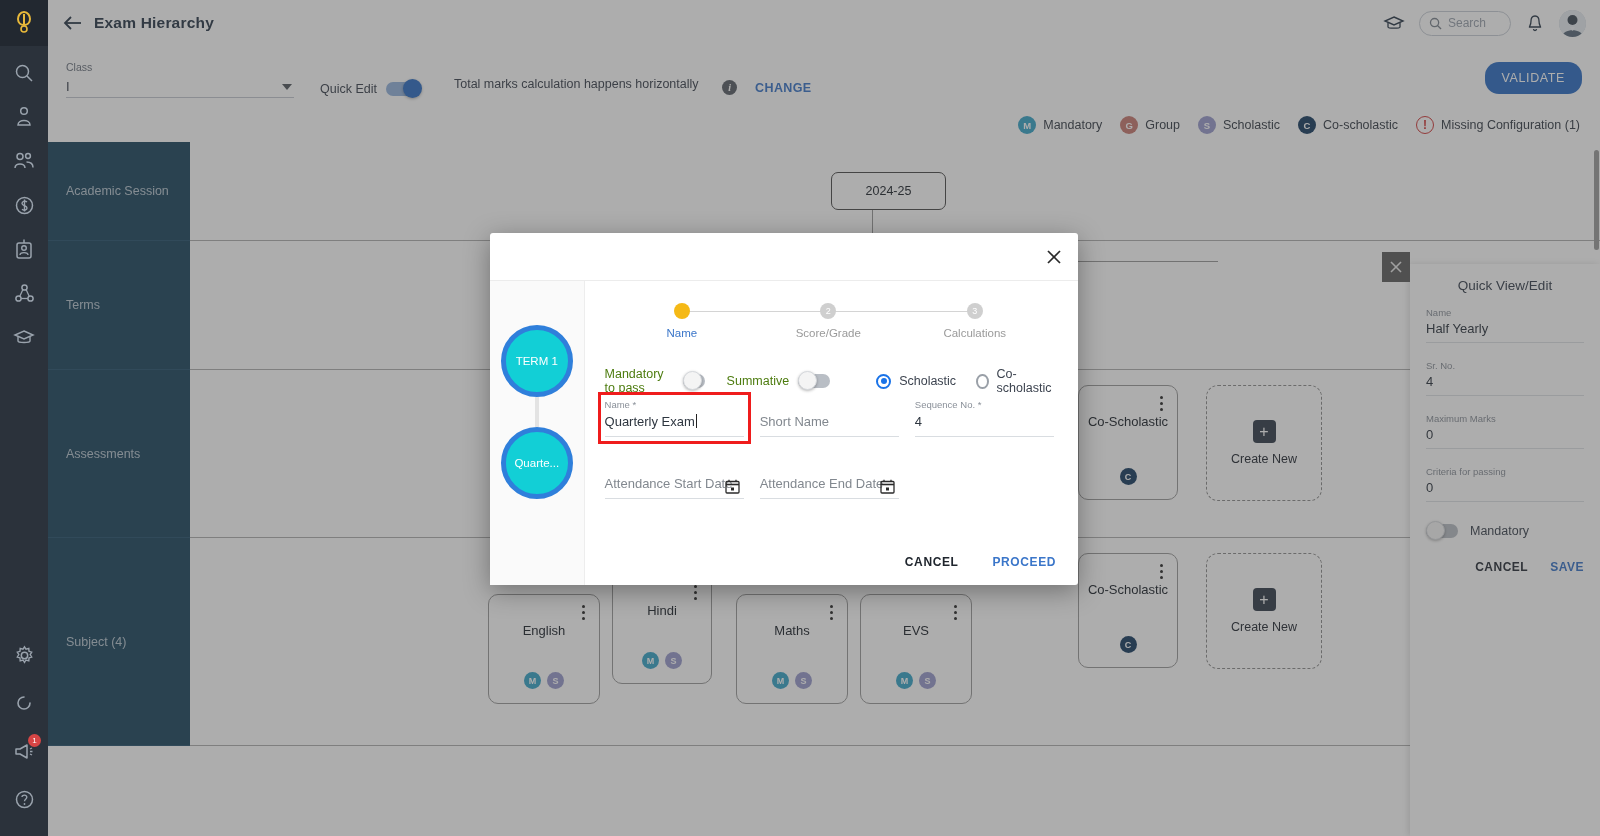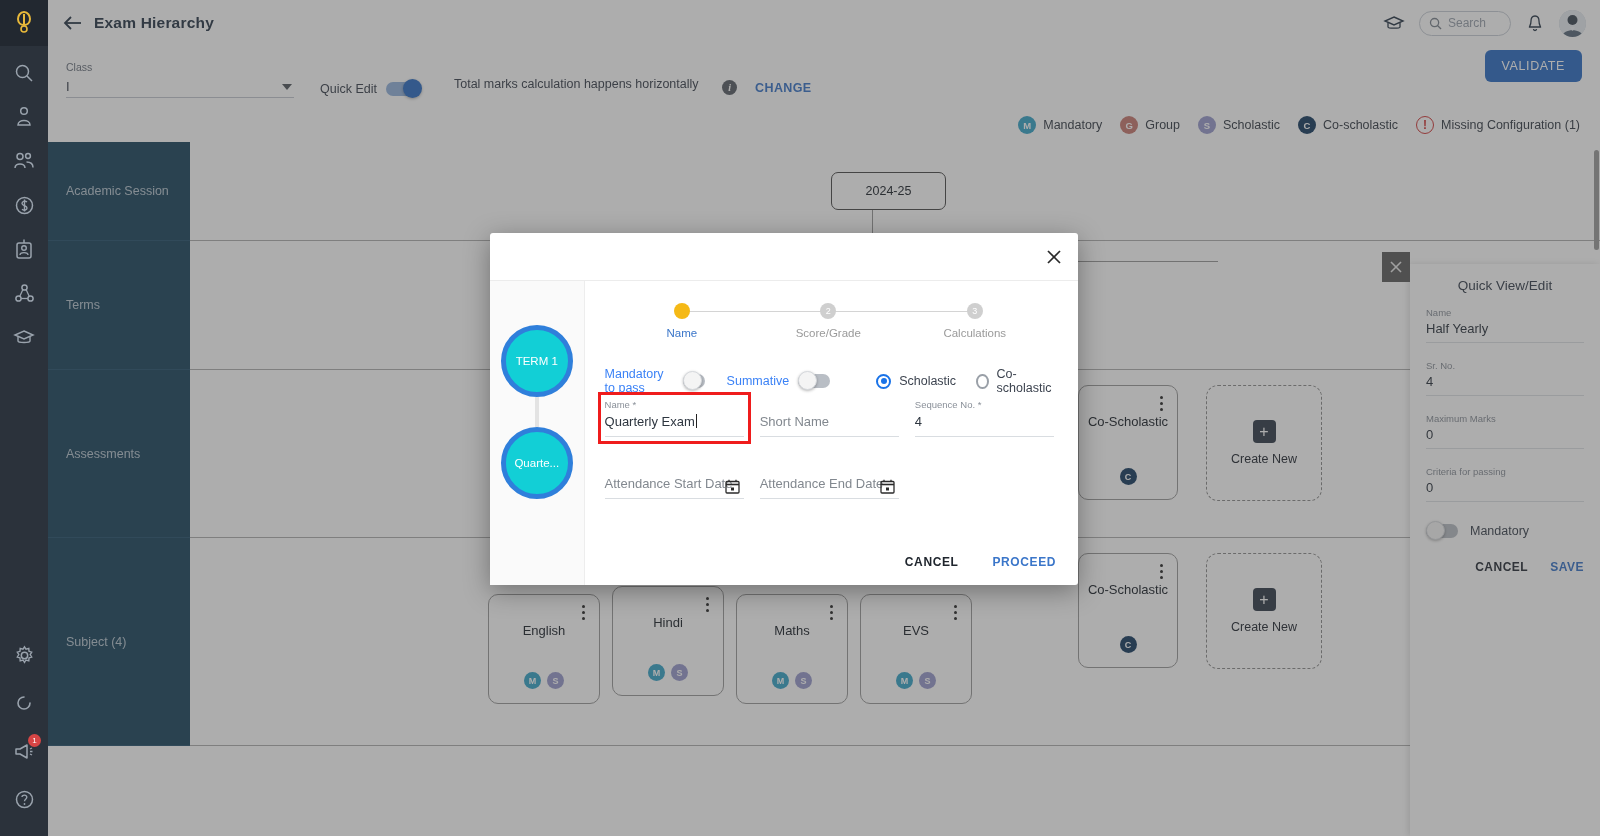--- a/index.html
+++ b/index.html
@@ -80,22 +80,22 @@
           box-shadow: 0 1px 3px rgba(0,0,0,.3); }
   .calc-note { margin-left: 36px; margin-bottom: 3px; font-size: 12.5px; color: #3d4450; }
   .info-dot {
     display:inline-flex; align-items:center; justify-content:center;
     width: 15px; height: 15px; border-radius: 50%; background: #5b6068; color: #fff;
     font-size: 10px; font-weight: bold; margin-left: 20px; vertical-align: -3px; cursor: pointer;
     font-style: italic; font-family: "Liberation Serif", serif;
   }
   .change-link { margin-left: 18px; margin-bottom: 3px; color: #3b76c9; font-size: 12.5px; font-weight: bold; letter-spacing: .4px; cursor: pointer; }
   .validate-btn {
-    margin-left: auto; margin-bottom: 16px; background: #2f6fc4; color: #fff;
-    font-size: 12.5px; letter-spacing: .6px; padding: 9px 17px; border: none; border-radius: 6px; cursor: pointer;
+    margin-left: auto; margin-bottom: 4px; background: #2f6fc4; color: #fff;
+    font-size: 12.5px; letter-spacing: .6px; padding: 9px 17px; border: none; border-radius: 14px; cursor: pointer;
   }
 
   
   .legend {
     position: absolute; top: 108px; right: 20px; height: 34px;
     display: flex; align-items: center; gap: 18px;
   }
   .lg-item { display: flex; align-items: center; gap: 7px; font-size: 12.5px; color: #39404a; cursor: default; }
   .lg-dot { width: 18px; height: 18px; border-radius: 50%; color: #fff; font-size: 9.5px;
             display: flex; align-items: center; justify-content: center; font-weight: bold; }
@@ -192,21 +192,21 @@
   .step-dot.active { background: #f5b916; }
   .step-dot.idle { background: #cfcfcf; }
   .step-label { margin-top: 8px; font-size: 11.5px; }
   .step-label.active { color: #3b76c9; }
   .step-label.idle { color: #9a9a9a; }
   .step-line { position: absolute; top: 8px; height: 1px; background: #d4d4d4; z-index: 1; }
 
   
   .opts { display: flex; align-items: center; margin-top: 16px; padding-left: 2px; }
   .opt { display: flex; align-items: center; gap: 9px; }
-  .opt-label { font-size: 12.5px; color: #3b82f6; }
+  .opt-label { font-size: 12.5px; color: #4d7c0f; }
   .radio-group { display: flex; align-items: center; gap: 20px; margin-left: 46px; }
   .radio { display: flex; align-items: center; gap: 8px; cursor: pointer; }
   .radio-circle { width: 15px; height: 15px; border-radius: 50%; border: 2px solid #9aa0a8; position: relative; }
   .radio-circle.checked { border-color: #1a73e8; }
   .radio-circle.checked::after { content: ""; position: absolute; left: 2.5px; top: 2.5px; width: 6px; height: 6px;
                                   border-radius: 50%; background: #1a73e8; }
   .radio-label { font-size: 12.5px; color: #3d4450; }
 
   
   .form-row { display: flex; gap: 16px; margin-top: 4px; padding-left: 2px; }
@@ -463,21 +463,21 @@
             <i></i>
             <i></i>
             <i></i>
           </div>
         <div class="card-title">English</div>
         <div class="card-badges">
           <span class="badge" style="background:#3aa5c9">M</span>
           <span class="badge" style="background:#9a9ccd">S</span>
         </div>
       </div>
-      <div class="card" style="left:564px;top:444px;width:112px;height:110px">
+      <div class="card" style="left:564px;top:432px;width:100px;height:110px">
         <div class="kebab">
             <i></i>
             <i></i>
             <i></i>
           </div>
         <div class="card-title">Hindi</div>
         <div class="card-badges">
           <span class="badge" style="background:#3aa5c9">M</span>
           <span class="badge" style="background:#9a9ccd">S</span>
         </div>

